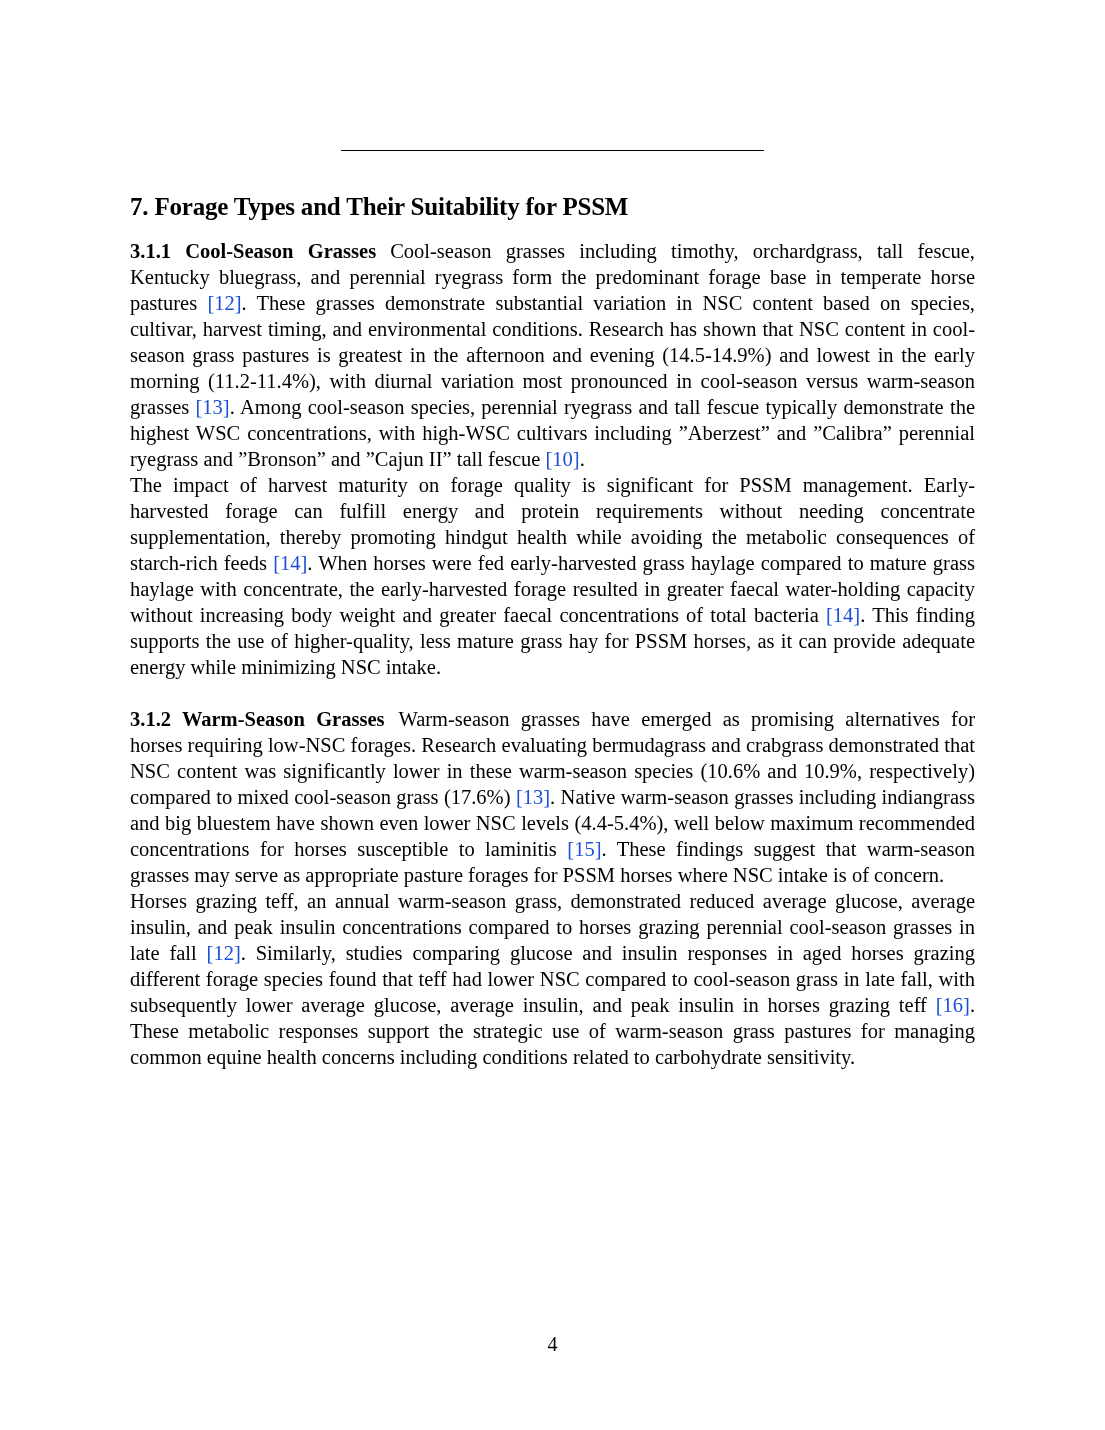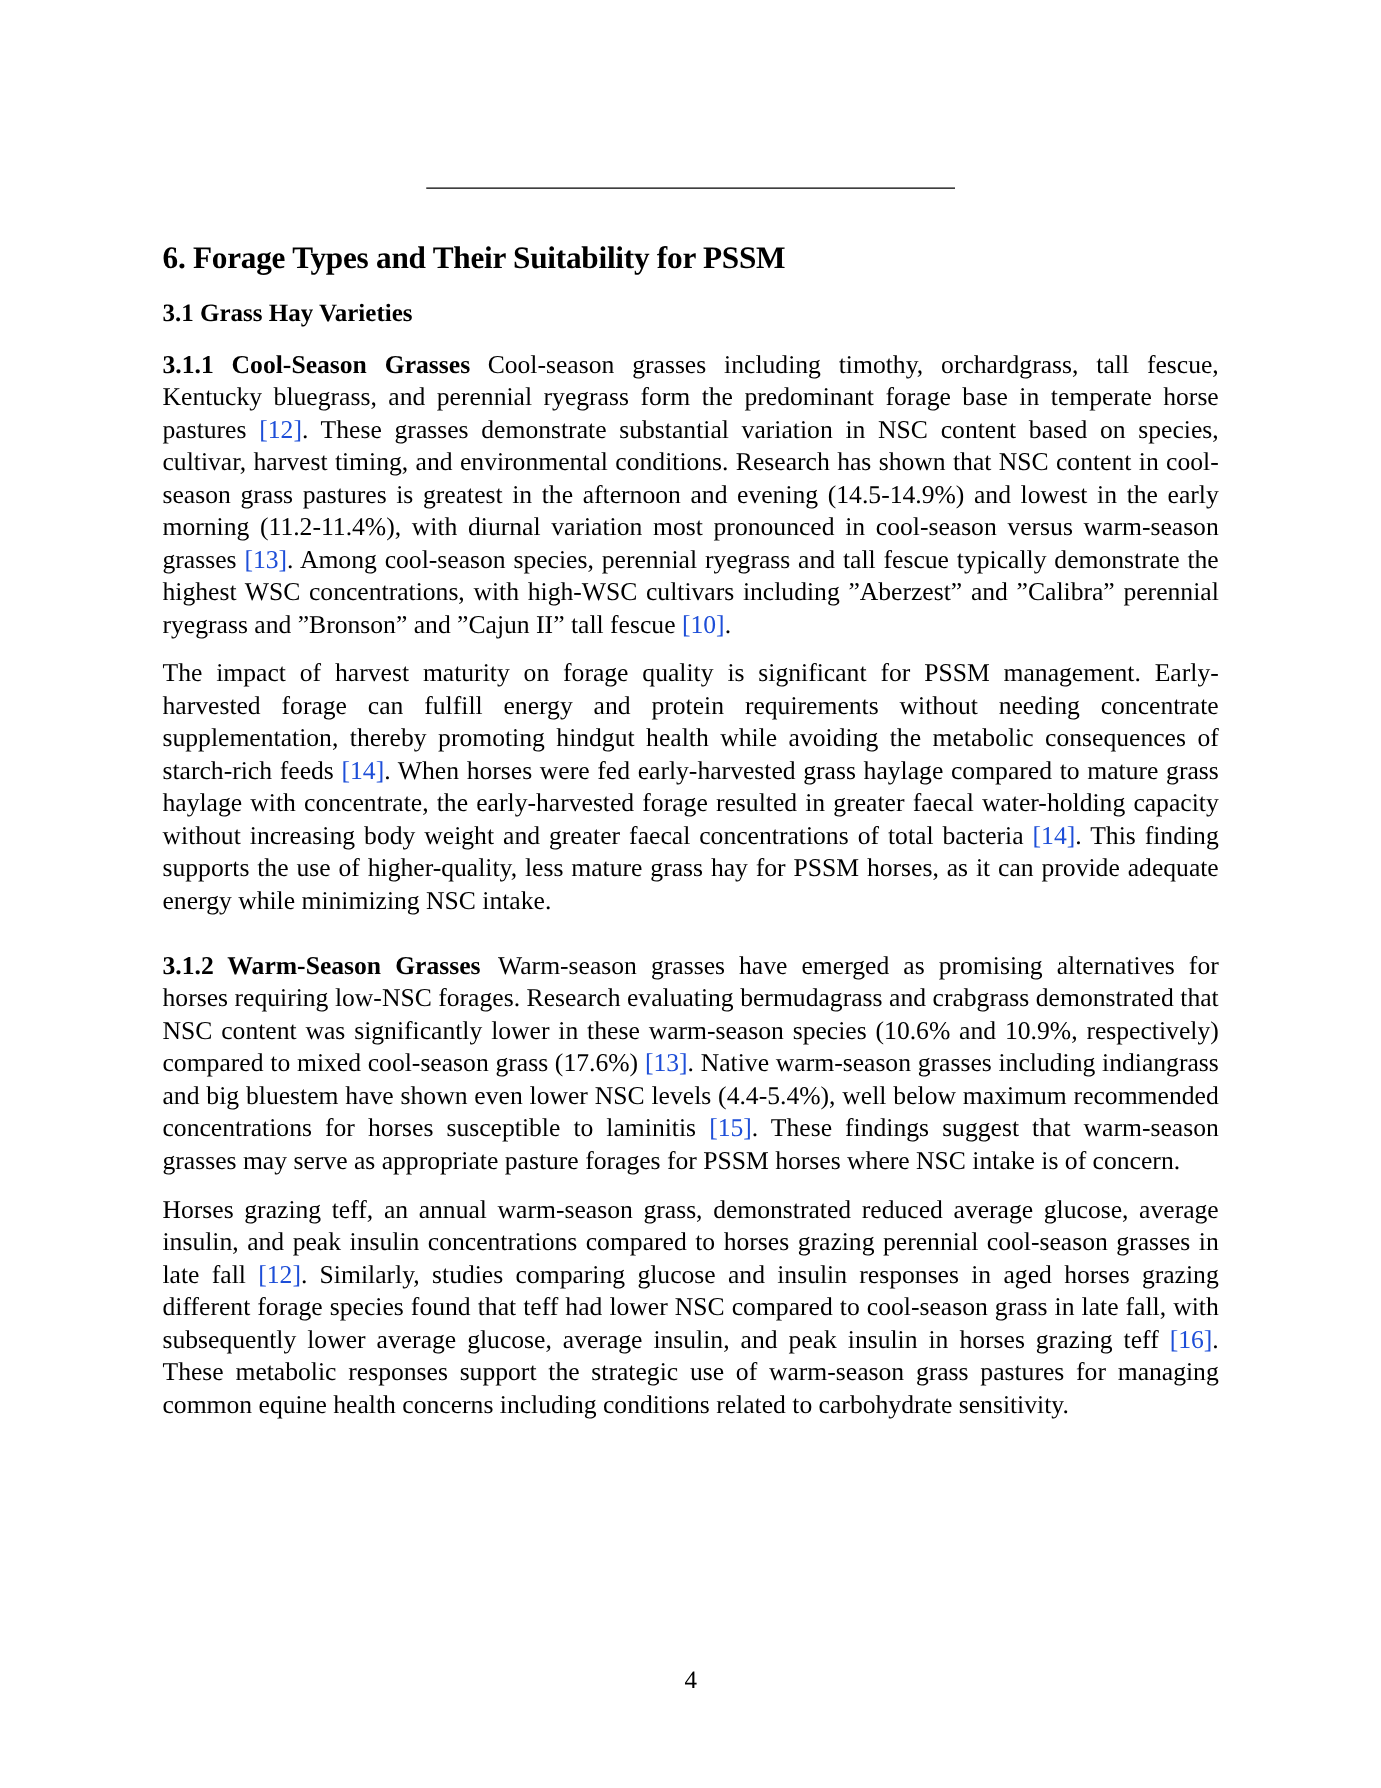--- a/index.html
+++ b/index.html
@@ -4,35 +4,34 @@
 <style>
   html, body { margin:0; padding:0; background:#ffffff; }
   body { width:1105px; height:1430px; position:relative; overflow:hidden;
          font-family: "DejaVu Serif", "Liberation Serif", serif; color:#000; }
   .rule { position:absolute; left:341px; top:150px; width:423px; height:0; border-top:1.5px solid #000; }
   .content { position:absolute; left:130px; top:190px; width:845px; }
   h1 { font-family:"Liberation Serif","DejaVu Serif",serif; font-weight:bold; font-size:25px; margin:0; line-height:34px; letter-spacing:-0.2px; }
   h2 { font-family:"Liberation Serif","DejaVu Serif",serif; font-weight:bold; font-size:20px; margin:13px 0 0 0; line-height:28px; }
   p { font-family:"Liberation Serif","DejaVu Serif",serif; font-size:20.5px; line-height:26px; margin:0; text-align:justify; hyphens:auto; }
   p.first { margin-top:14px; }
-  p.next { margin-top:13px; }
+  p.next { }
   p.sec2 { margin-top:26px; }
   .runin { font-weight:bold; margin-right:14px; }
   .cite { color:#1d4ed8; }
   .pagenum { position:absolute; left:0; width:1105px; top:1333px; text-align:center;
              font-family:"Liberation Serif","DejaVu Serif",serif; font-size:20px; }
 </style>
 </head>
 <body>
 
 <div class="rule"></div>
 
 <div class="content">
-  <h1>6. Forage Types and Their Suitability for PSSM</h1>
-  <h2>3.1 Grass Hay Varieties</h2>
+  <h1>7. Forage Types and Their Suitability for PSSM</h1>
 
   <p class="first">
     <span class="runin">3.1.1 Cool-Season Grasses</span><span><span>Cool-season grasses including timothy, orchardgrass, tall fescue, Kentucky bluegrass, and perennial ryegrass form the predominant forage base in temperate horse pastures </span><span class="cite">[12]</span><span>. These grasses demonstrate substantial variation in NSC content based on species, cultivar, harvest timing, and environmental conditions. Research has shown that NSC content in cool-season grass pastures is greatest in the afternoon and evening (14.5-14.9%) and lowest in the early morning (11.2-11.4%), with diurnal variation most pronounced in cool-season versus warm-season grasses </span><span class="cite">[13]</span><span>. Among cool-season species, perennial ryegrass and tall fescue typically demonstrate the highest WSC concentrations, with high-WSC cultivars including ”Aberzest” and ”Calibra” perennial ryegrass and ”Bronson” and ”Cajun II” tall fescue </span><span class="cite">[10]</span><span>.</span></span>
   </p>
   <p class="next">
     <span><span>The impact of harvest maturity on forage quality is significant for PSSM management. Early-harvested forage can fulfill energy and protein requirements without needing concentrate supplementation, thereby promoting hindgut health while avoiding the metabolic consequences of starch-rich feeds </span><span class="cite">[14]</span><span>. When horses were fed early-harvested grass haylage compared to mature grass haylage with concentrate, the early-harvested forage resulted in greater faecal water-holding capacity without increasing body weight and greater faecal concentrations of total bacteria </span><span class="cite">[14]</span><span>. This finding supports the use of higher-quality, less mature grass hay for PSSM horses, as it can provide adequate energy while minimizing NSC intake.</span></span>
   </p>
 
   <p class="sec2">
     <span class="runin">3.1.2 Warm-Season Grasses</span><span><span>Warm-season grasses have emerged as promising alternatives for horses requiring low-NSC forages. Research evaluating bermudagrass and crabgrass demonstrated that NSC content was significantly lower in these warm-season species (10.6% and 10.9%, respectively) compared to mixed cool-season grass (17.6%) </span><span class="cite">[13]</span><span>. Native warm-season grasses including indiangrass and big bluestem have shown even lower NSC levels (4.4-5.4%), well below maximum recommended concentrations for horses susceptible to laminitis </span><span class="cite">[15]</span><span>. These findings suggest that warm-season grasses may serve as appropriate pasture forages for PSSM horses where NSC intake is of concern.</span></span>

